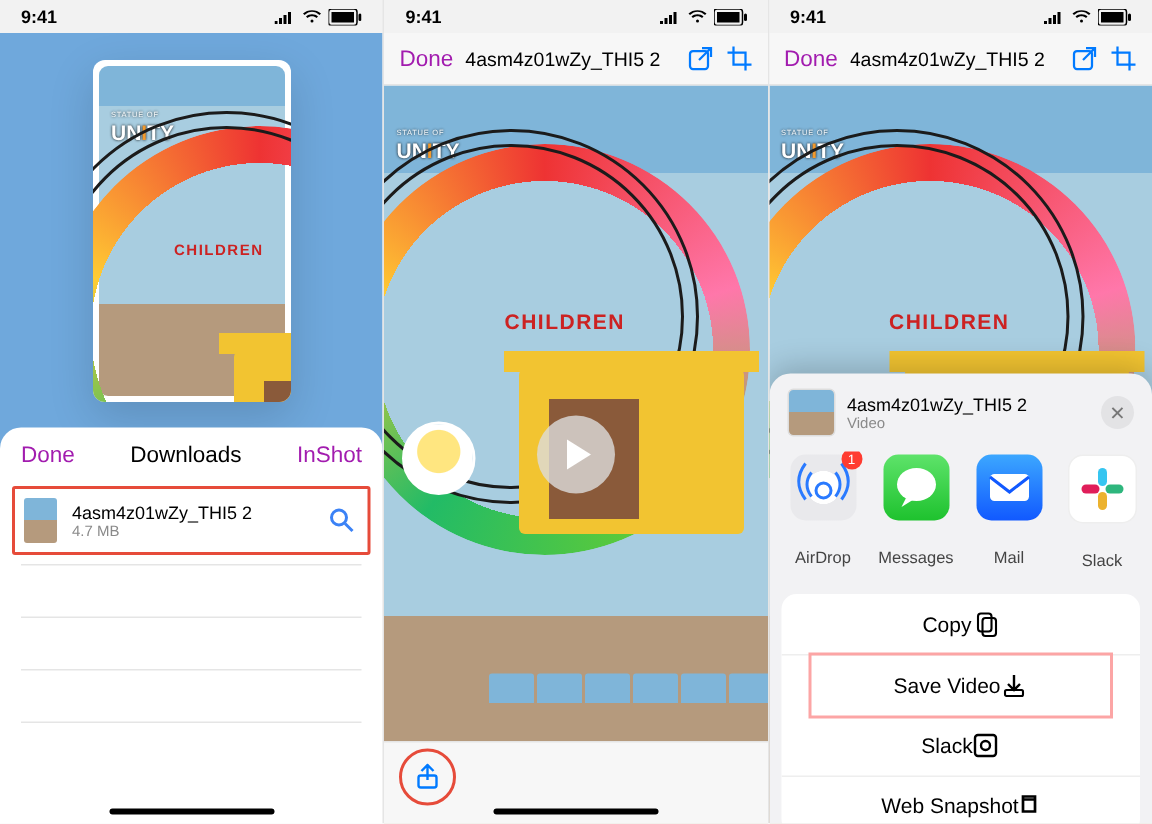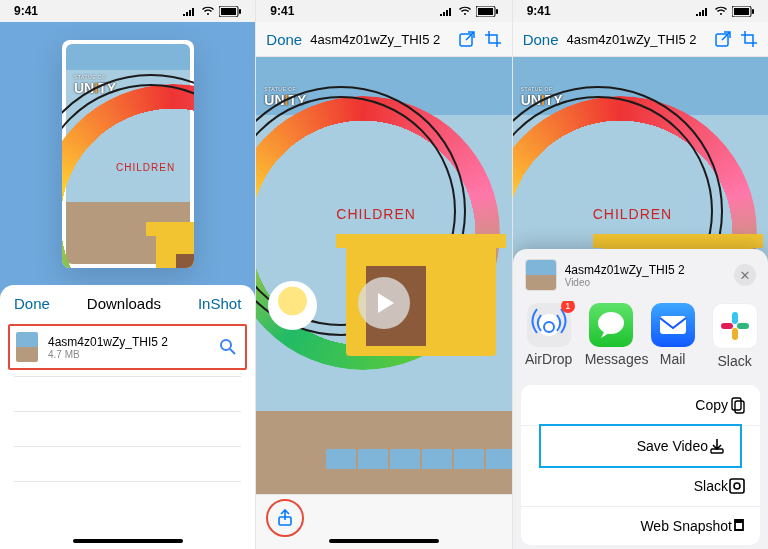--- a/index.html
+++ b/index.html
@@ -14,33 +14,33 @@
     border:22px solid transparent;
     background:conic-gradient(#e33, #f7a, #6c3, #2b6, #fc3, #e33) border-box;
     -webkit-mask:radial-gradient(circle, transparent 58%, #000 58%);
     mask:radial-gradient(circle, transparent 58%, #000 58%)}
   .rails{position:absolute;left:-30px;top:40px;width:230px;height:230px;border-radius:50%;
     border:2px solid #1b1b1b;box-sizing:border-box}
   .rails::before{content:"";position:absolute;inset:-12px;border-radius:50%;border:2px solid #1b1b1b}
   .kiosk{position:absolute;left:90px;top:190px;width:150px;height:110px;background:#f2c431;border-radius:4px}
   .kiosk::before{content:"";position:absolute;left:-10px;top:-12px;width:170px;height:14px;background:#f2c431}
   .kiosk::after{content:"";position:absolute;left:20px;top:20px;width:60px;height:80px;background:#8a5a3a}
-  .childsign{position:absolute;left:50px;top:118px;font-size:10px;font-weight:400;color:#c22;letter-spacing:1px}
+  .childsign{position:absolute;left:50px;top:118px;font-size:10px;font-weight:700;color:#c22;letter-spacing:1px}
   .unity{position:absolute;left:8px;top:28px;color:#fff;font-weight:900;font-size:14px;text-shadow:0 0 2px #000;line-height:11px}
   .unity small{display:block;font-size:5px;font-weight:400;letter-spacing:0.5px;opacity:.9}
   .unity .orange{color:#f39a2c}
 
   
   .preview{position:absolute;left:62px;top:40px;width:132px;height:228px;background:#fff;border-radius:8px;
     box-shadow:0 10px 30px rgba(0,0,0,.15);overflow:hidden}
   .preview .photo{inset:4px;border-radius:6px}
   .previewBg{position:absolute;left:0;top:22px;right:0;height:280px;background:#6fa8dc}
   .panel{position:absolute;left:0;right:0;bottom:0;height:264px;background:#fff;border-top-left-radius:14px;border-top-right-radius:14px}
   .panelHead{display:flex;align-items:center;justify-content:space-between;padding:10px 14px 6px}
-  .linkblue{color:#0369a1;font-size:15px}
+  .linkblue{color:#a21caf;font-size:15px}
   .panelTitle{font-size:15px;font-weight:400}
   .fileRow{margin:6px 8px;border:2px solid #e64b3a;border-radius:2px;display:flex;align-items:center;gap:10px;padding:6px 8px 6px 6px}
   .thumb{width:22px;height:30px;background:linear-gradient(#7fb5d9 50%,#b59a7d 50%);border-radius:2px}
   .fileTxt{flex:1}
   .fileTxt .fn{font-size:12px;color:#000}
   .fileTxt .fs{font-size:10px;color:#8a8a8a}
   .search{color:#3b82f6}
   .sep{height:1px;background:#e5e5e5;margin:0 14px}
   .sep2{height:1px;background:#e5e5e5;margin-top:34px}
   .homebar{position:absolute;left:50%;bottom:6px;width:110px;height:4px;background:#000;border-radius:3px;transform:translateX(-50%)}
@@ -62,26 +62,26 @@
   .sheet{position:absolute;left:0;right:0;bottom:0;height:300px;background:#f2f2f4;border-top-left-radius:14px;border-top-right-radius:14px;z-index:5;box-shadow:0 -4px 20px rgba(0,0,0,.2)}
   .sheetHead{display:flex;align-items:center;gap:8px;padding:10px 12px}
   .sheetThumb{width:30px;height:30px;border-radius:4px;background:linear-gradient(#7fb5d9 50%,#b59a7d 50%);border:1px solid #ddd}
   .sheetTitle{flex:1}
   .sheetTitle .t1{font-size:12px;font-weight:500}
   .sheetTitle .t2{font-size:10px;color:#8a8a8a}
   .closex{width:22px;height:22px;border-radius:50%;background:#e3e3e5;display:flex;align-items:center;justify-content:center;color:#777;font-size:13px}
   .apps{display:flex;gap:10px;padding:2px 10px 10px;overflow:hidden}
   .app{width:52px;flex:0 0 52px;text-align:center}
   .appicon{width:44px;height:44px;border-radius:10px;margin:0 auto;position:relative}
-  .applabel{font-size:14px;color:#444;margin-top:4px}
+  .applabel{font-size:11px;color:#444;margin-top:19px}
   .badge1{position:absolute;right:-4px;top:-4px;width:14px;height:14px;border-radius:50%;background:#ff3b30;color:#fff;font-size:9px;line-height:14px}
   .menuGroup{background:#fff;margin:6px 8px;border-radius:10px;overflow:hidden}
-  .menuItem{display:flex;align-items:center;justify-content:flex-end;padding:11px 14px;border-bottom:1px solid #eee;font-size:14px}
+  .menuItem{display:flex;align-items:center;justify-content:center;padding:11px 14px;border-bottom:1px solid #eee;font-size:14px}
   .menuItem:last-child{border-bottom:none}
-  .saveBox{border:2px solid #0ea5e9;margin:-2px 18px}
+  .saveBox{border:2px solid #fca5a5;margin:-2px 18px}
 
   svg{display:block}
 </style>
 </head>
 <body>
 
 <div class="stage">
 
   <div class="phone">
     <div class="status">

